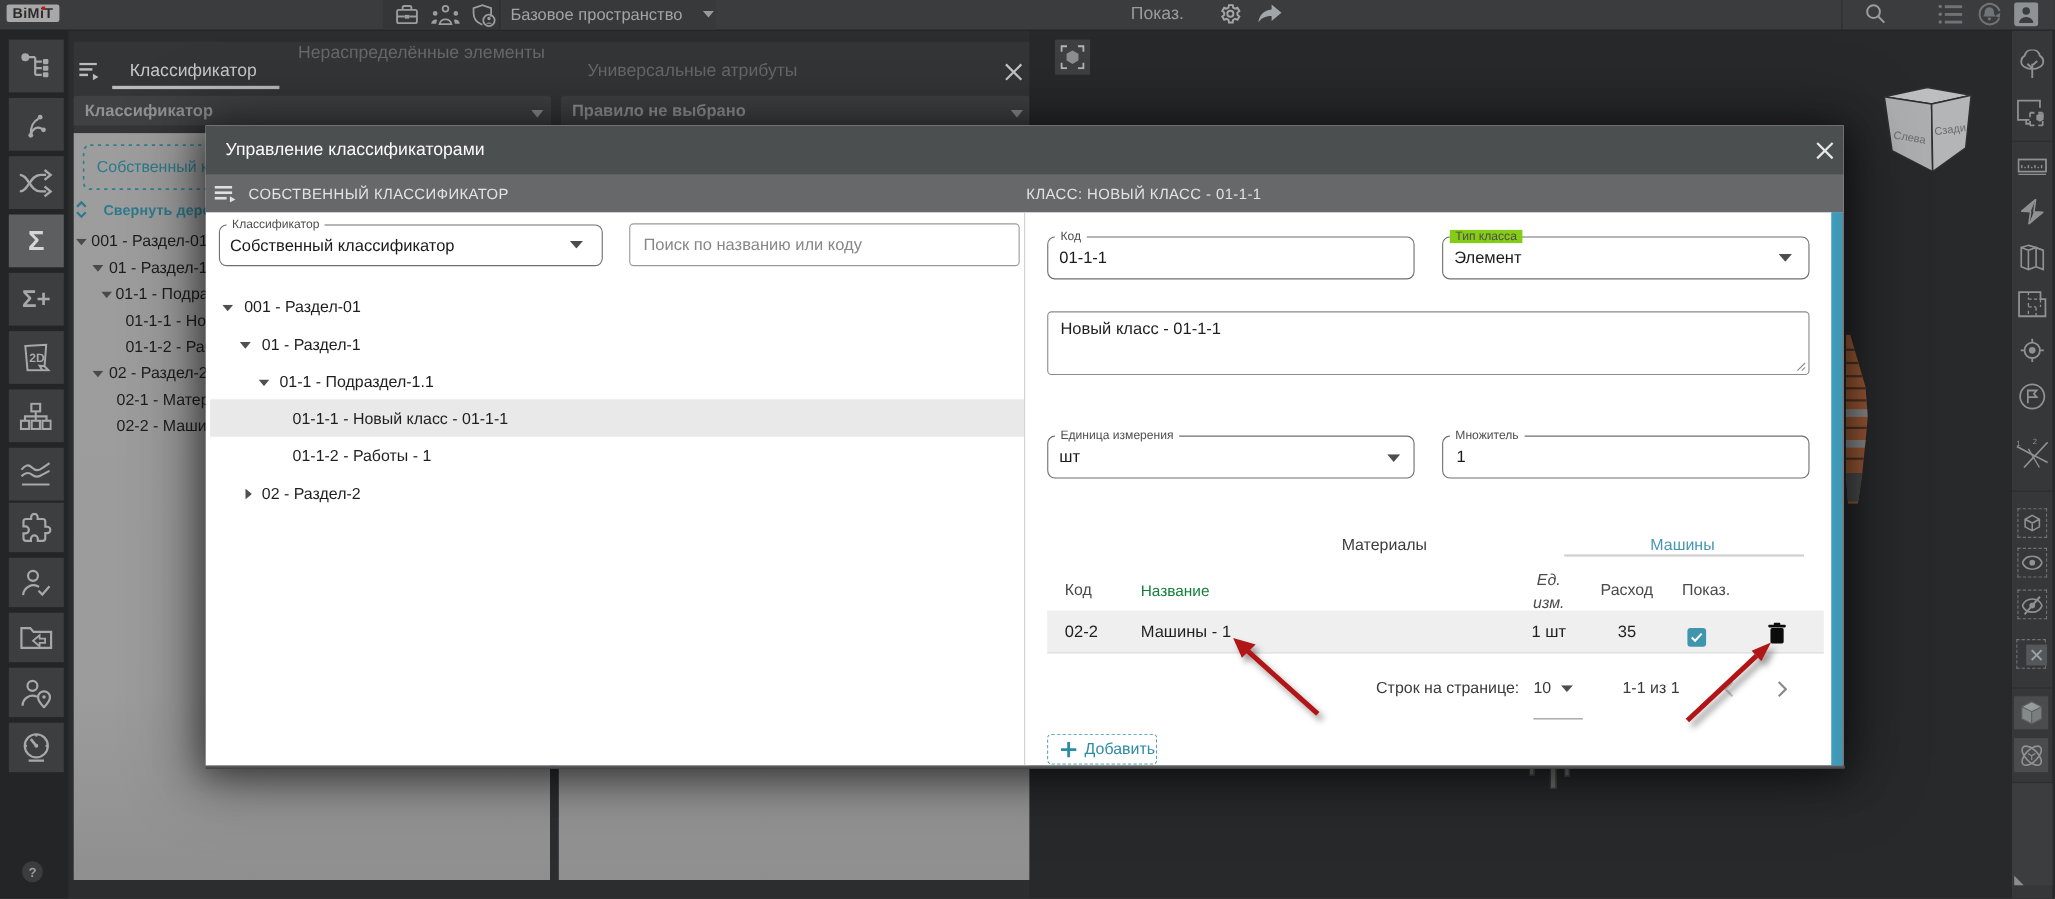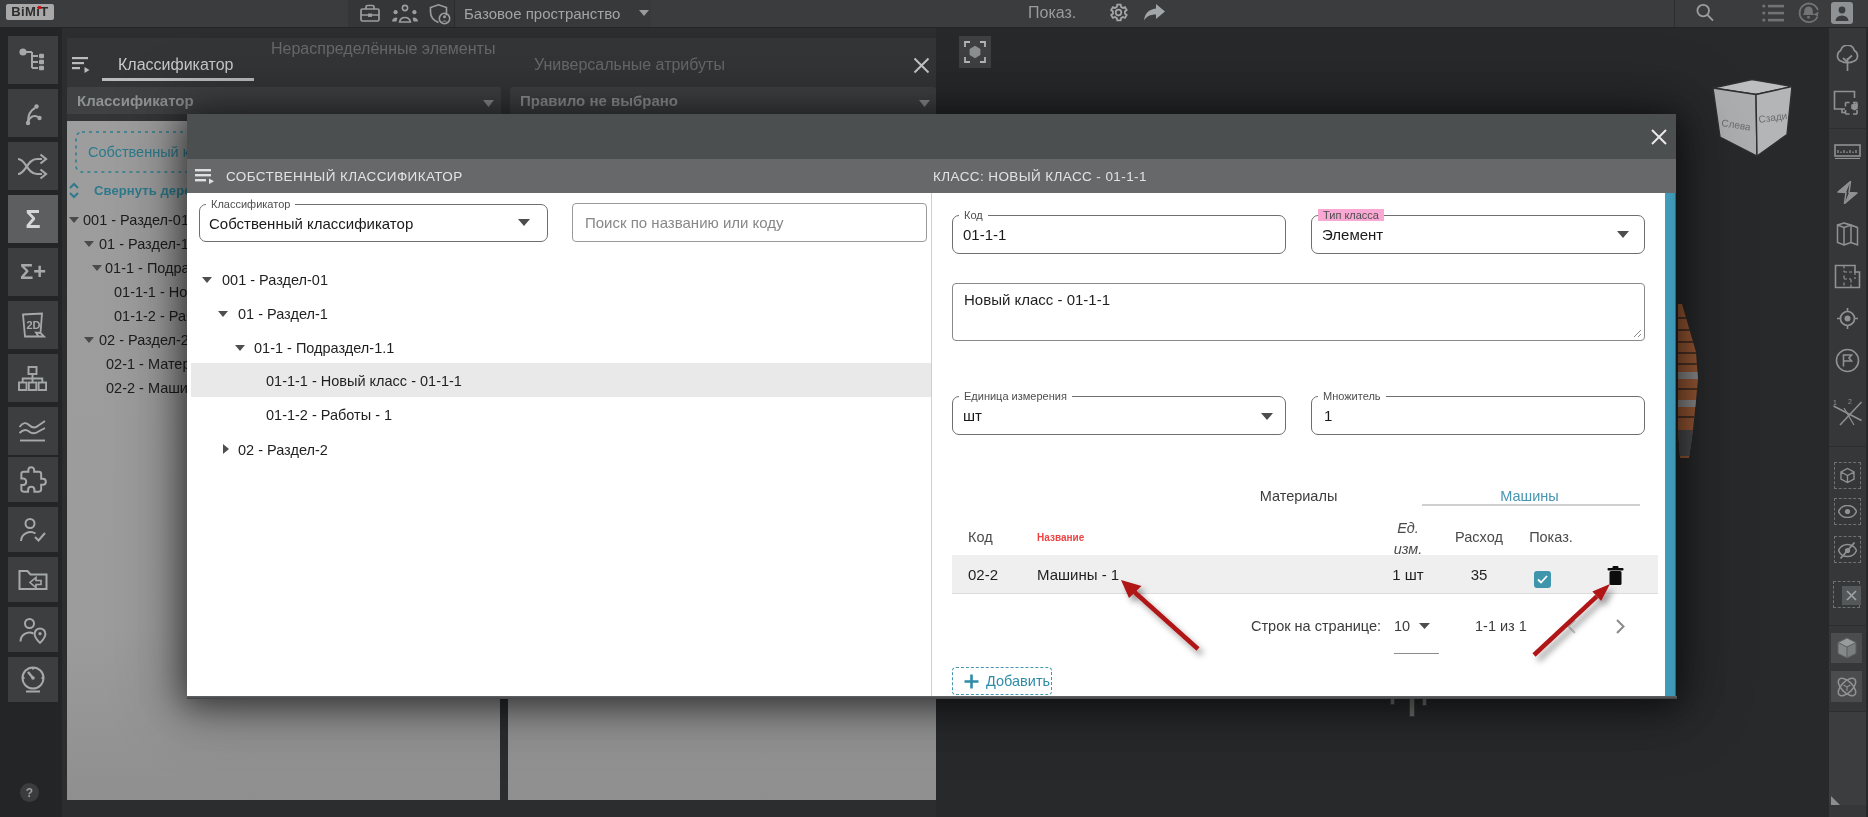--- a/index.html
+++ b/index.html
@@ -341,20 +341,21 @@
 <div class="abs" style="left:1831px;top:671px;width:31px;height:31px;background:#4a4c4d;"></div>
 <svg class="abs" style="left:1834px;top:674px;" width="26" height="26" viewBox="0 0 26 26" fill="none" stroke="#8f9293" stroke-width="1.5">
 <ellipse cx="13" cy="13" rx="5.5" ry="11" transform="rotate(45 13 13)"></ellipse>
 <ellipse cx="13" cy="13" rx="5.5" ry="11" transform="rotate(-45 13 13)"></ellipse>
 <path d="M13 13 v4 M13 13 l-3.4 -2 M13 13 l3.4 -2" stroke-width="1.1"></path>
 </svg>
 
 <div id="modal" class="abs" style="left:187px;top:114px;width:1489px;height:582px;background:#fff;box-shadow:0 6px 30px 4px rgba(0,0,0,0.5), 0 2px 60px 10px rgba(0,0,0,0.35);">
 
 <div class="abs" style="left:0;top:0;width:1489px;height:45px;background:#4c4f50;"></div>
+<div class="abs ctr" style="left:18px;top:0;height:45px;font-size:16px;color:#fbfbfb;">Управление классификаторами</div>
 <svg class="abs" style="left:1463px;top:14px;" width="18" height="18" viewBox="0 0 18 18" stroke="#e8e8e8" stroke-width="2">
         <path d="M2 2 L16 16 M16 2 L2 16"></path>
       </svg>
 
 <div class="abs" style="left:0;top:45px;width:1489px;height:34px;background:#666869;"></div>
 <svg class="abs" style="left:8px;top:55px;" width="20" height="15" viewBox="0 0 20 15" fill="#e0e0e0">
 <rect x="0" y="0" width="16" height="2.4"></rect>
         <rect x="0" y="5" width="16" height="2.4"></rect>
         <rect x="0" y="10" width="11" height="2.4"></rect>
         <path d="M14 9.5 l5 2.8 -5 2.8 Z"></path>
@@ -391,21 +392,21 @@
 <div class="abs ctr" style="left:79px;top:286px;height:29px;font-size:14.5px;color:#1f1f1f;">01-1-2 - Работы - 1</div>
 <svg class="abs" style="left:36px;top:330px;" width="6" height="10" viewBox="0 0 6 10">
         <path d="M0 0 V10 L6 5 Z" fill="#4f4f4f"></path>
       </svg>
 <div class="abs ctr" style="left:51px;top:321px;height:29px;font-size:14.5px;color:#1f1f1f;">02 - Раздел-2</div>
 
 <div class="abs" style="left:765px;top:101px;width:334px;height:39px;border:1px solid #6f6f6f;border-radius:7px;"></div>
 <div class="abs" style="left:772px;top:95px;height:12px;font-size:11px;color:#4e4e4e;background:#fff;padding:0 5px;line-height:12px;">Код</div>
 <div class="abs ctr" style="left:776px;top:101px;height:39px;font-size:15px;color:#1a1a1a;">01-1-1</div>
 <div class="abs" style="left:1124px;top:101px;width:334px;height:39px;border:1px solid #6f6f6f;border-radius:7px;"></div>
-<div class="abs" style="left:1131px;top:95px;height:12px;font-size:11px;color:#4e4e4e;background:#f9a8d4;padding:0 5px;line-height:12px;">Тип класса</div>
+<div class="abs" style="left:1131px;top:95px;height:12px;font-size:11px;color:#4e4e4e;background:#84cc16;padding:0 5px;line-height:12px;">Тип класса</div>
 <div class="abs ctr" style="left:1135px;top:101px;height:39px;font-size:15px;color:#1a1a1a;">Элемент</div>
 <svg class="abs" style="left:1430px;top:117px;" width="12" height="7" viewBox="0 0 12 7">
         <path d="M0 0 H12 L6 7 Z" fill="#4d4d4d"></path>
       </svg>
 
 <div class="abs" style="left:765px;top:169px;width:693px;height:58px;border:1px solid #8a8a8a;border-radius:4px;"></div>
 <div class="abs" style="left:777px;top:177px;font-size:15px;color:#1f1f1f;">Новый класс - 01-1-1</div>
 <svg class="abs" style="left:1446px;top:215px;" width="9" height="9" viewBox="0 0 9 9" stroke="#8a8a8a" stroke-width="1">
         <path d="M8 1 L1 8 M8 5 L5 8"></path>
       </svg>
@@ -413,26 +414,26 @@
 <div class="abs" style="left:765px;top:282px;width:334px;height:39px;border:1px solid #6f6f6f;border-radius:7px;"></div>
 <div class="abs" style="left:772px;top:276px;height:12px;font-size:11px;color:#4e4e4e;background:#fff;padding:0 5px;line-height:12px;">Единица измерения</div>
 <div class="abs ctr" style="left:776px;top:282px;height:39px;font-size:15px;color:#1a1a1a;">шт</div>
 <svg class="abs" style="left:1074px;top:299px;" width="12" height="7" viewBox="0 0 12 7">
         <path d="M0 0 H12 L6 7 Z" fill="#4d4d4d"></path>
       </svg>
 <div class="abs" style="left:1124px;top:282px;width:334px;height:39px;border:1px solid #6f6f6f;border-radius:7px;"></div>
 <div class="abs" style="left:1131px;top:276px;height:12px;font-size:11px;color:#4e4e4e;background:#fff;padding:0 5px;line-height:12px;">Множитель</div>
 <div class="abs ctr" style="left:1137px;top:282px;height:39px;font-size:15px;color:#1a1a1a;">1</div>
 
-<div class="abs ctr" style="left:996px;top:368px;width:231px;height:28px;justify-content:center;font-size:14.5px;color:#3c3c3c;">Материалы</div>
+<div class="abs ctr" style="left:956px;top:368px;width:231px;height:28px;justify-content:center;font-size:14.5px;color:#3c3c3c;">Материалы</div>
 <div class="abs ctr" style="left:1227px;top:368px;width:231px;height:28px;justify-content:center;font-size:14.5px;color:#4795b2;">Машины</div>
 <div class="abs" style="left:1235px;top:390px;width:218px;height:2px;background:#d0d0d0;"></div>
 
 <div class="abs ctr" style="left:781px;top:409px;height:28px;font-size:14.5px;color:#4a4a4a;">Код</div>
-<div class="abs ctr" style="left:850px;top:409px;height:28px;font-size:10px;color:#ef4444;font-weight:bold;">Название</div>
+<div class="abs ctr" style="left:850px;top:409px;height:28px;font-size:14px;color:#15803d;">Название</div>
 <div class="abs" style="left:1191px;top:404px;width:60px;text-align:center;font-size:14.5px;color:#4a4a4a;line-height:21px;font-style:italic;">Ед.<br>изм.</div>
 <div class="abs ctr" style="left:1262px;top:409px;width:60px;height:28px;justify-content:center;font-size:14.5px;color:#4a4a4a;">Расход</div>
 <div class="abs ctr" style="left:1334px;top:409px;width:60px;height:28px;justify-content:center;font-size:14.5px;color:#4a4a4a;">Показ.</div>
 
 <div class="abs" style="left:765px;top:441px;width:706px;height:39px;background:#efefef;border-bottom:1px solid #dcdcdc;"></div>
 <div class="abs ctr" style="left:781px;top:441px;height:39px;font-size:15px;color:#1f1f1f;">02-2</div>
 <div class="abs ctr" style="left:850px;top:441px;height:39px;font-size:15px;color:#1f1f1f;">Машины - 1</div>
 <div class="abs ctr" style="left:1191px;top:441px;width:60px;height:39px;justify-content:center;font-size:15px;color:#1f1f1f;">1 шт</div>
 <div class="abs ctr" style="left:1262px;top:441px;width:60px;height:39px;justify-content:center;font-size:15px;color:#1f1f1f;">35</div>
 <div class="abs" style="left:1347px;top:457px;width:17px;height:17px;background:#3f96ac;border-radius:3px;"></div>

